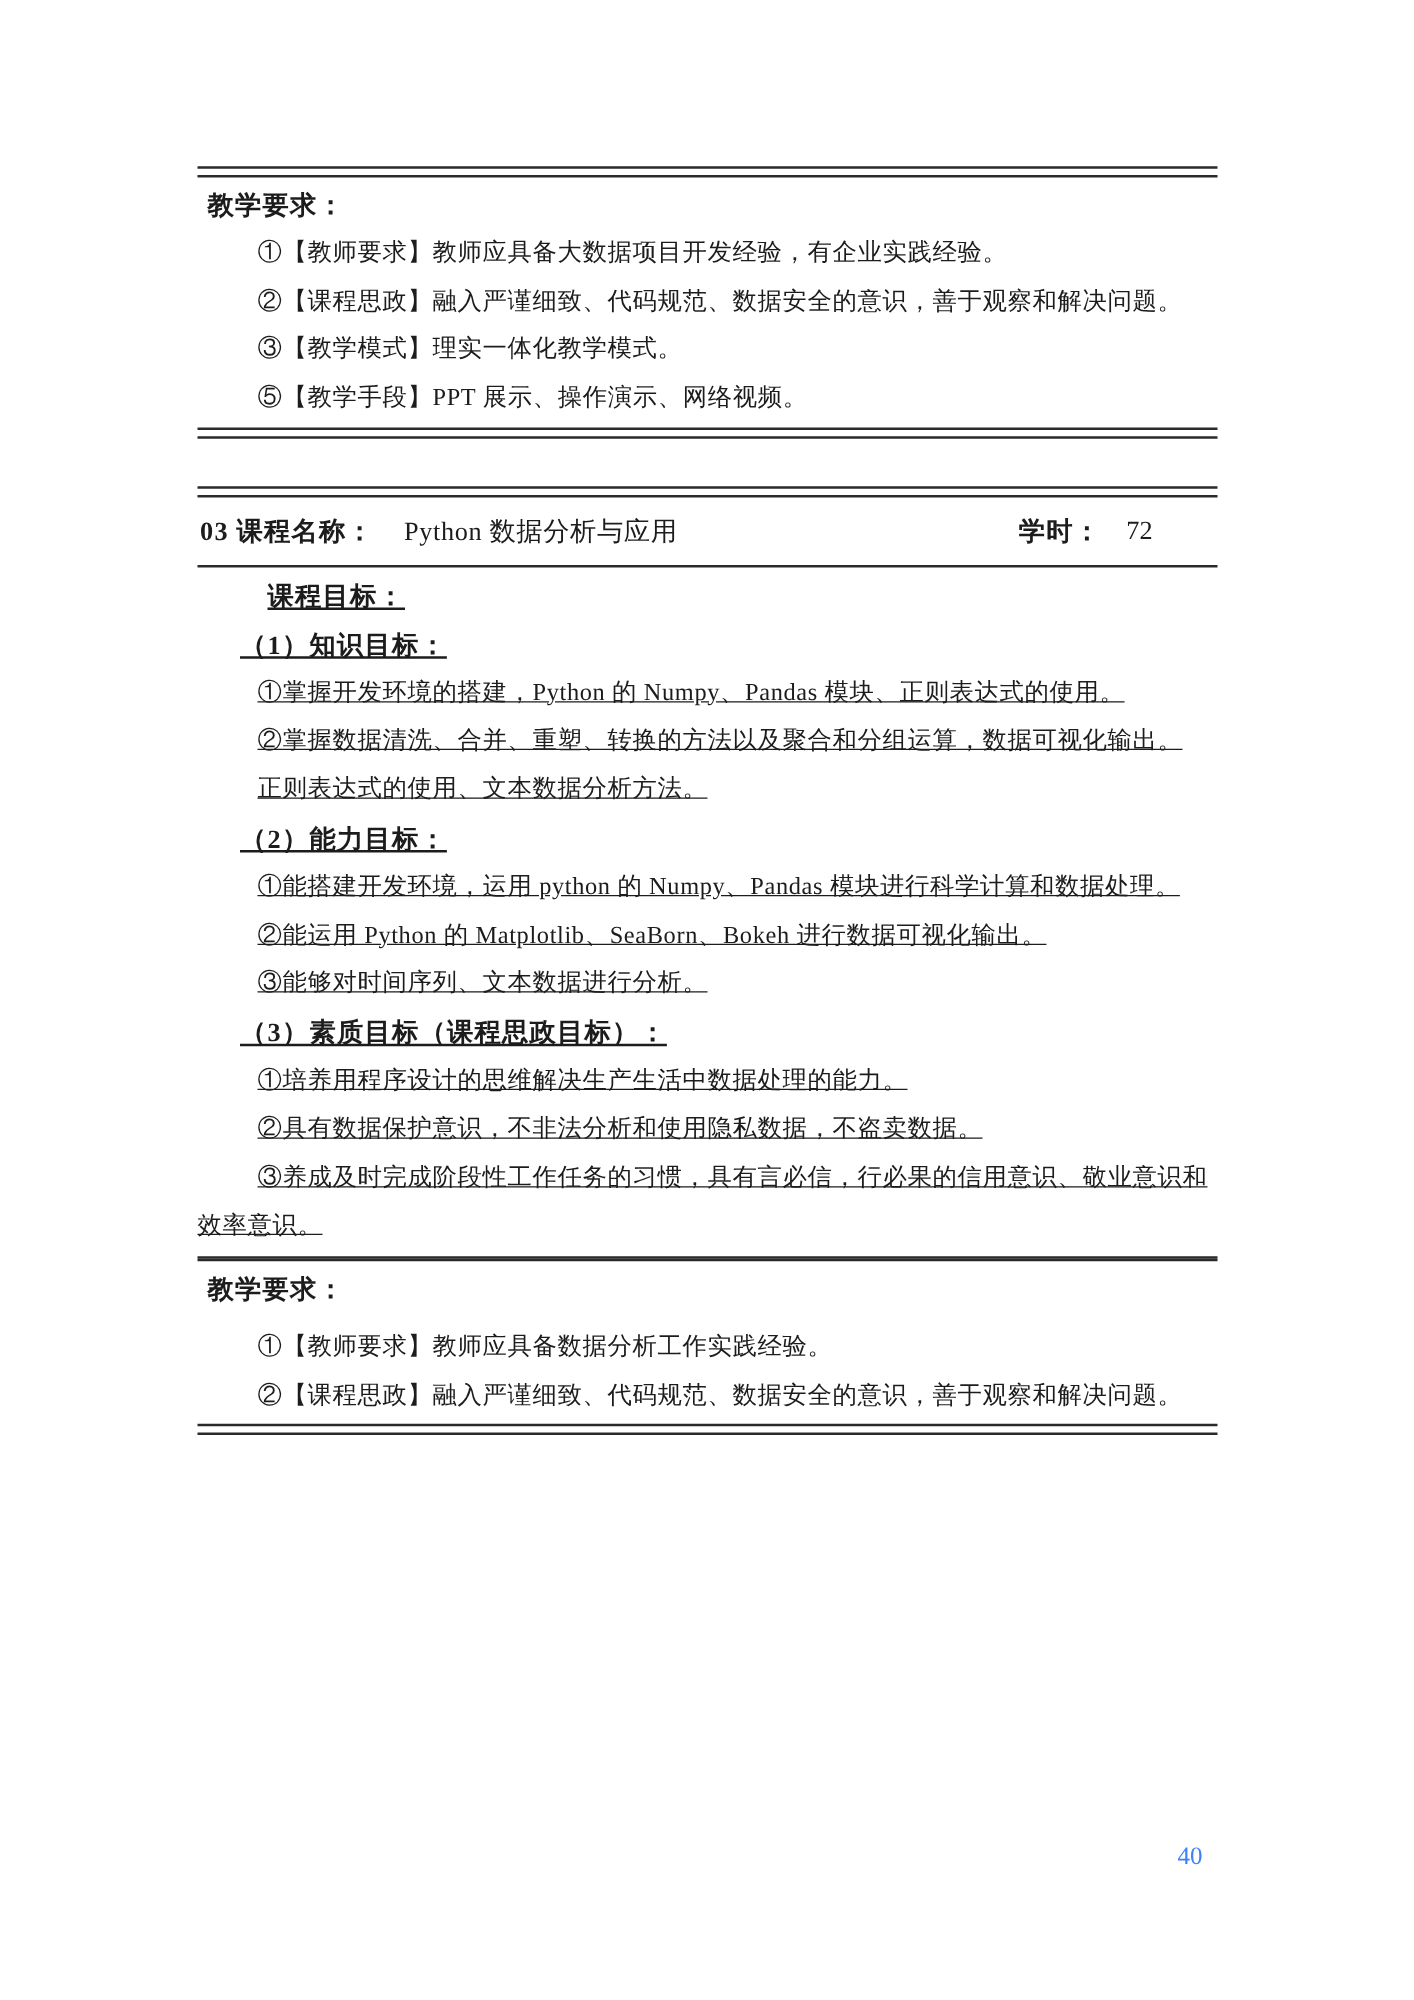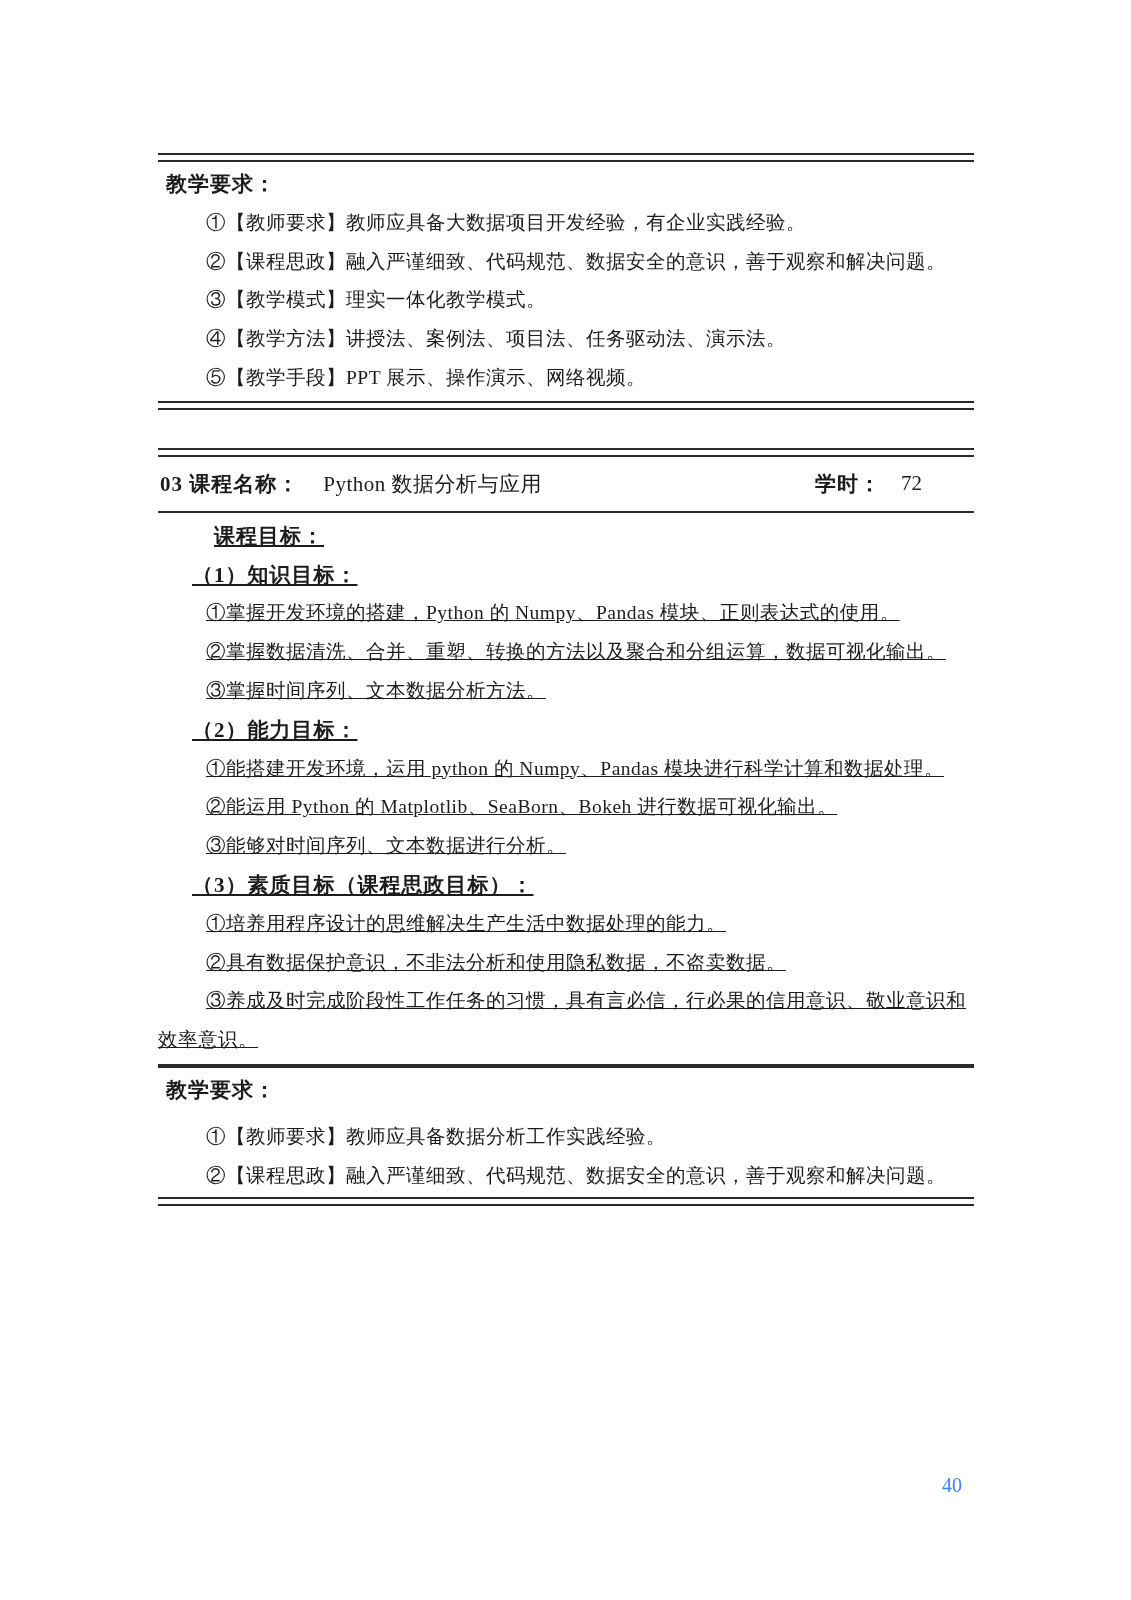--- a/index.html
+++ b/index.html
@@ -8,21 +8,20 @@
     width:1131px; height:1600px;
     background:#ffffff;
     font-family:"Liberation Serif","DejaVu Serif",serif;
     color:#1c1c1c;
     overflow:hidden;
   }
   .content {
     position:absolute;
     left:158px; top:133px;
     width:816px;
-    margin-top:20px;
   }
   .rule2 { height:5px; border-top:2px solid #2a2a2a; border-bottom:2px solid #2a2a2a; }
   .rule1 { height:0; border-top:2px solid #2a2a2a; }
   .spacer { height:38px; }
   p { margin:0; line-height:38.8px; font-size:19.5px; letter-spacing:0.5px; }
   .h { font-weight:bold; font-size:21px; letter-spacing:1px; }
   .ind-8  { padding-left:8px; }
   .ind-34 { padding-left:34px; }
   .ind-56 { padding-left:56px; }
   .item { text-indent:48px; }
@@ -53,21 +52,20 @@
 <div class="page">
   <div class="content">
 
     <div class="rule2"></div>
 
     <div class="sec-a">
       <p class="h ind-8">教学要求：</p>
       <p class="item">①【教师要求】教师应具备大数据项目开发经验，有企业实践经验。</p>
       <p class="item">②【课程思政】融入严谨细致、代码规范、数据安全的意识，善于观察和解决问题。</p>
       <p class="item">③【教学模式】理实一体化教学模式。</p>
-      <p class="item">④【教学方法】讲授法、案例法、项目法、任务驱动法、演示法。</p>
       <p class="item">⑤【教学手段】PPT 展示、操作演示、网络视频。</p>
     </div>
 
     <div class="rule2"></div>
 
     <div class="spacer"></div>
 
     <div class="rule2"></div>
 
     <div class="course-row">
@@ -78,21 +76,21 @@
     </div>
 
     <div class="rule1"></div>
 
     <div class="sec-obj">
       <p class="h ind-56">课程目标：</p>
 
       <p class="h ind-34">（1）知识目标：</p>
       <p class="item">①掌握开发环境的搭建，Python 的 Numpy、Pandas 模块、正则表达式的使用。</p>
       <p class="item">②掌握数据清洗、合并、重塑、转换的方法以及聚合和分组运算，数据可视化输出。</p>
-      <p class="item">③掌握时间序列、文本数据分析方法。</p>
+      <p class="item">正则表达式的使用、文本数据分析方法。</p>
 
       <p class="h ind-34">（2）能力目标：</p>
       <p class="item">①能搭建开发环境，运用 python 的 Numpy、Pandas 模块进行科学计算和数据处理。</p>
       <p class="item">②能运用 Python 的 Matplotlib、SeaBorn、Bokeh 进行数据可视化输出。</p>
       <p class="item">③能够对时间序列、文本数据进行分析。</p>
 
       <p class="h ind-34">（3）素质目标（课程思政目标）：</p>
       <p class="item">①培养用程序设计的思维解决生产生活中数据处理的能力。</p>
       <p class="item">②具有数据保护意识，不非法分析和使用隐私数据，不盗卖数据。</p>
       <p class="item">③养成及时完成阶段性工作任务的习惯，具有言必信，行必果的信用意识、敬业意识和效率意识。</p>

